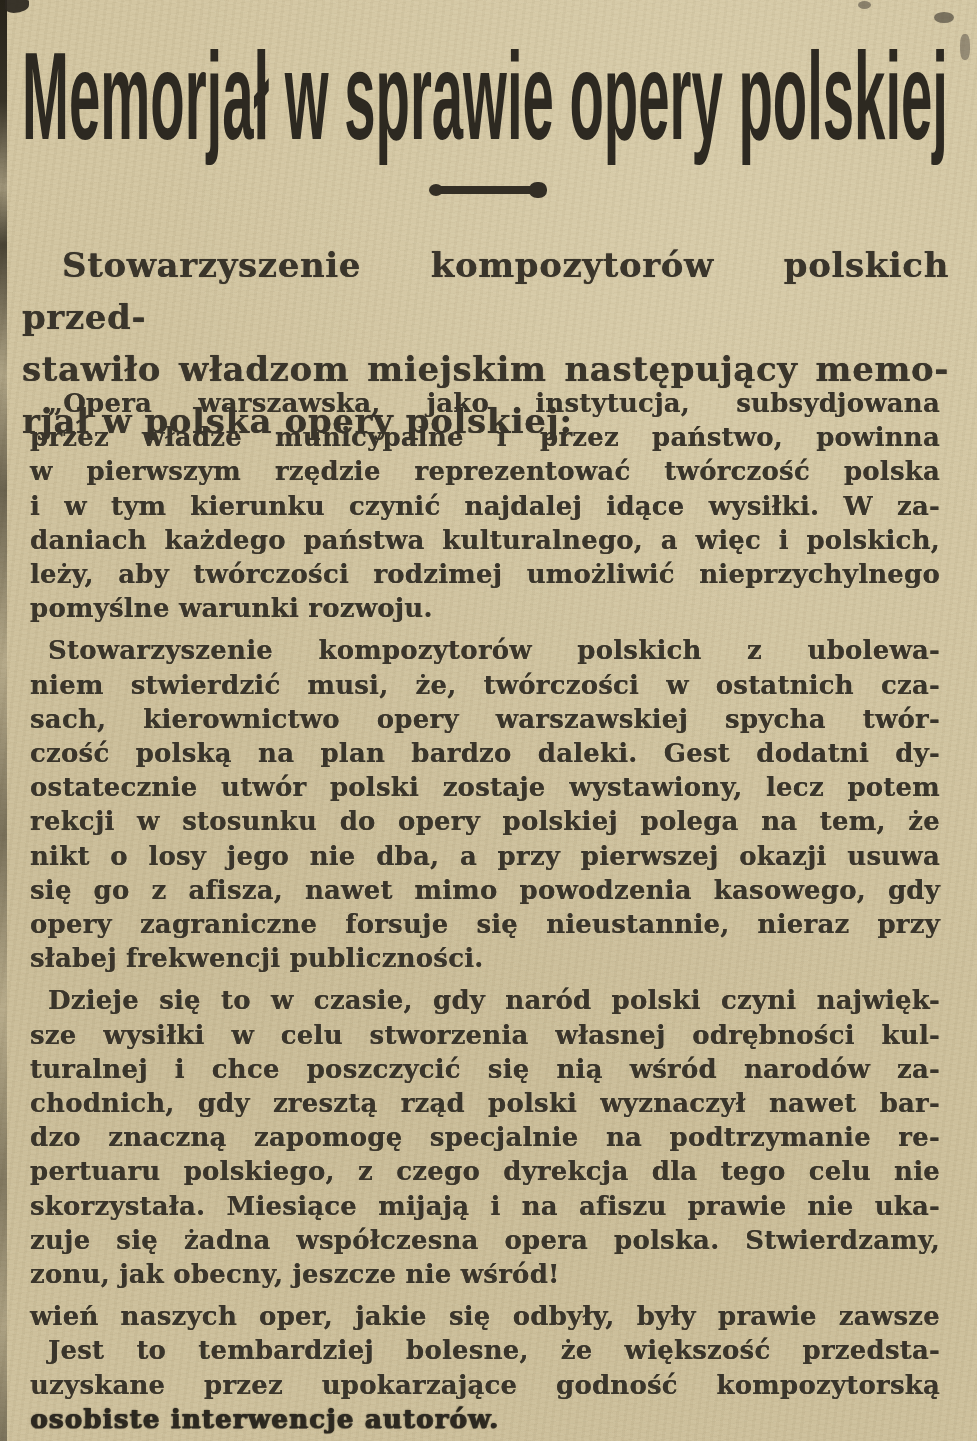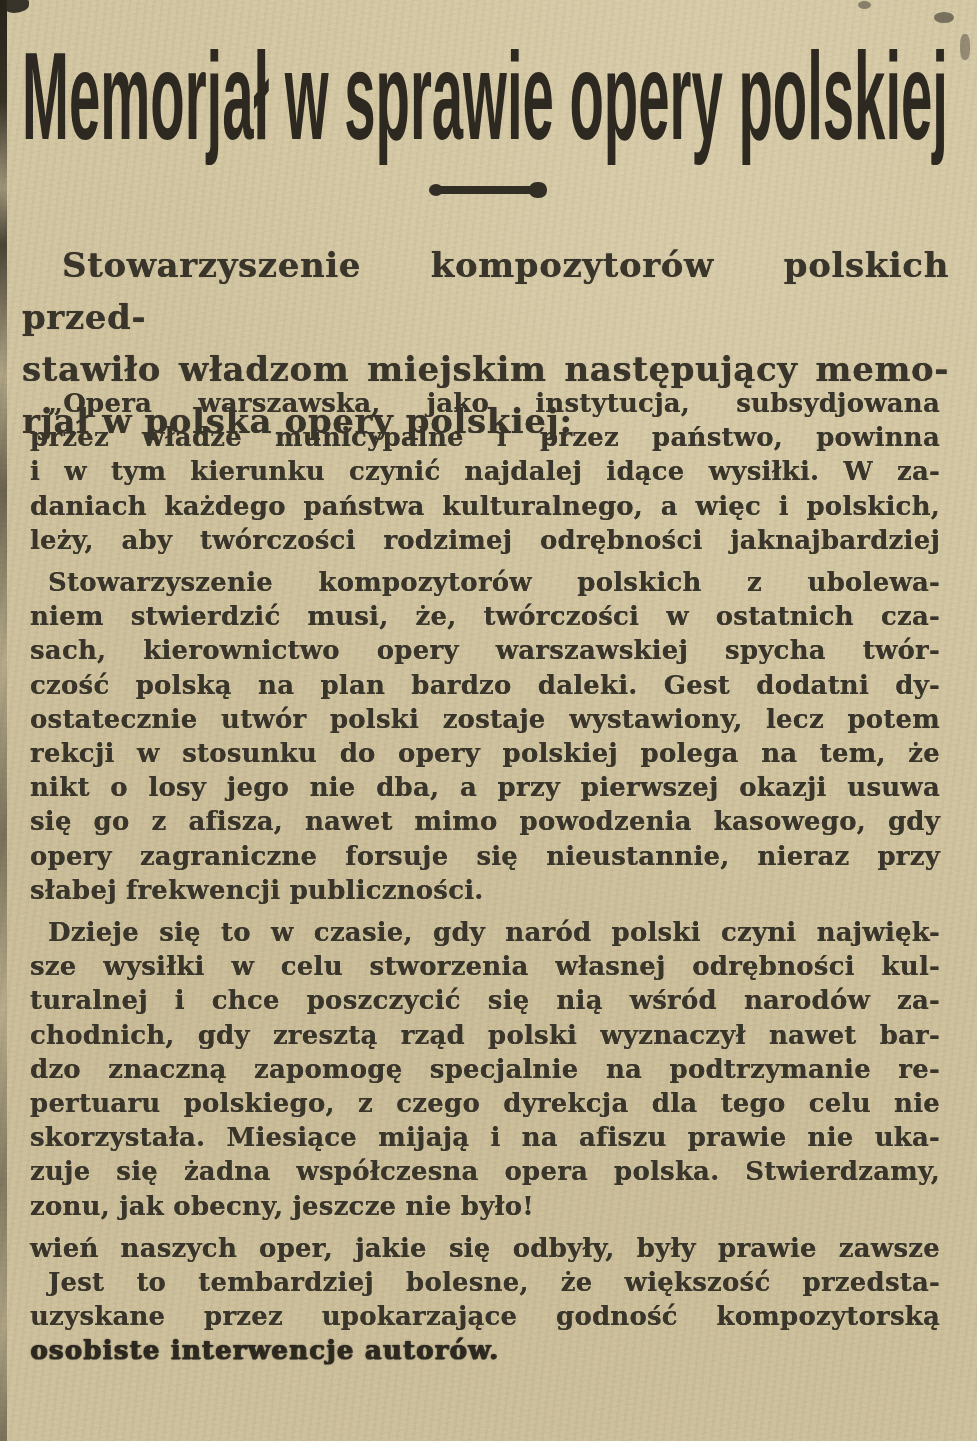--- a/index.html
+++ b/index.html
@@ -84,23 +84,25 @@
   <div class="lead">
       <div class="line first">Stowarzyszenie kompozytorów polskich przed-</div>
       <div class="line">stawiło władzom miejskim następujący memo-</div>
       <div class="line last">rjał w polska opery polskiej:</div>
     </div>
 
   <div class="bodytext">
       <div class="paragraph">
         <div class="line first">„Opera warszawska, jako instytucja, subsydjowana</div>
         <div class="line">przez władze municypalne i przez państwo, powinna</div>
+        <div class="line">w pierwszym rzędzie reprezentować twórczość polska</div>
         <div class="line">i w tym kierunku czynić najdalej idące wysiłki. W za-</div>
         <div class="line">daniach każdego państwa kulturalnego, a więc i polskich,</div>
-        <div class="line">leży, aby twórczości rodzimej odrębności jaknajbardziej</div>
+        <div class="line">leży, aby twórczości rodzimej umożliwić nieprzychylnego</div>
+        <div class="line last">pomyślne warunki rozwoju.</div>
       </div>
       <div class="paragraph">
         <div class="line first">Stowarzyszenie kompozytorów polskich z ubolewa-</div>
         <div class="line">niem stwierdzić musi, że, twórczości w ostatnich cza-</div>
         <div class="line">sach, kierownictwo opery warszawskiej spycha twór-</div>
         <div class="line">czość polską na plan bardzo daleki. Gest dodatni dy-</div>
         <div class="line">ostatecznie utwór polski zostaje wystawiony, lecz potem</div>
         <div class="line">rekcji w stosunku do opery polskiej polega na tem, że</div>
         <div class="line">nikt o losy jego nie dba, a przy pierwszej okazji usuwa</div>
         <div class="line">się go z afisza, nawet mimo powodzenia kasowego, gdy</div>
@@ -109,21 +111,21 @@
       </div>
       <div class="paragraph">
         <div class="line first">Dzieje się to w czasie, gdy naród polski czyni najwięk-</div>
         <div class="line">sze wysiłki w celu stworzenia własnej odrębności kul-</div>
         <div class="line">turalnej i chce poszczycić się nią wśród narodów za-</div>
         <div class="line">chodnich, gdy zresztą rząd polski wyznaczył nawet bar-</div>
         <div class="line">dzo znaczną zapomogę specjalnie na podtrzymanie re-</div>
         <div class="line">pertuaru polskiego, z czego dyrekcja dla tego celu nie</div>
         <div class="line">skorzystała. Miesiące mijają i na afiszu prawie nie uka-</div>
         <div class="line">zuje się żadna współczesna opera polska. Stwierdzamy,</div>
-        <div class="line last">zonu, jak obecny, jeszcze nie było!</div>
+        <div class="line last">zonu, jak obecny, jeszcze nie wśród!</div>
       </div>
       <div class="paragraph">
         <div class="line">wień naszych oper, jakie się odbyły, były prawie zawsze</div>
         <div class="line first">Jest to tembardziej bolesne, że większość przedsta-</div>
         <div class="line">uzyskane przez upokarzające godność kompozytorską</div>
         <div class="line last heavy">osobiste interwencje autorów.</div>
       </div>
     </div>
 
 </div>

